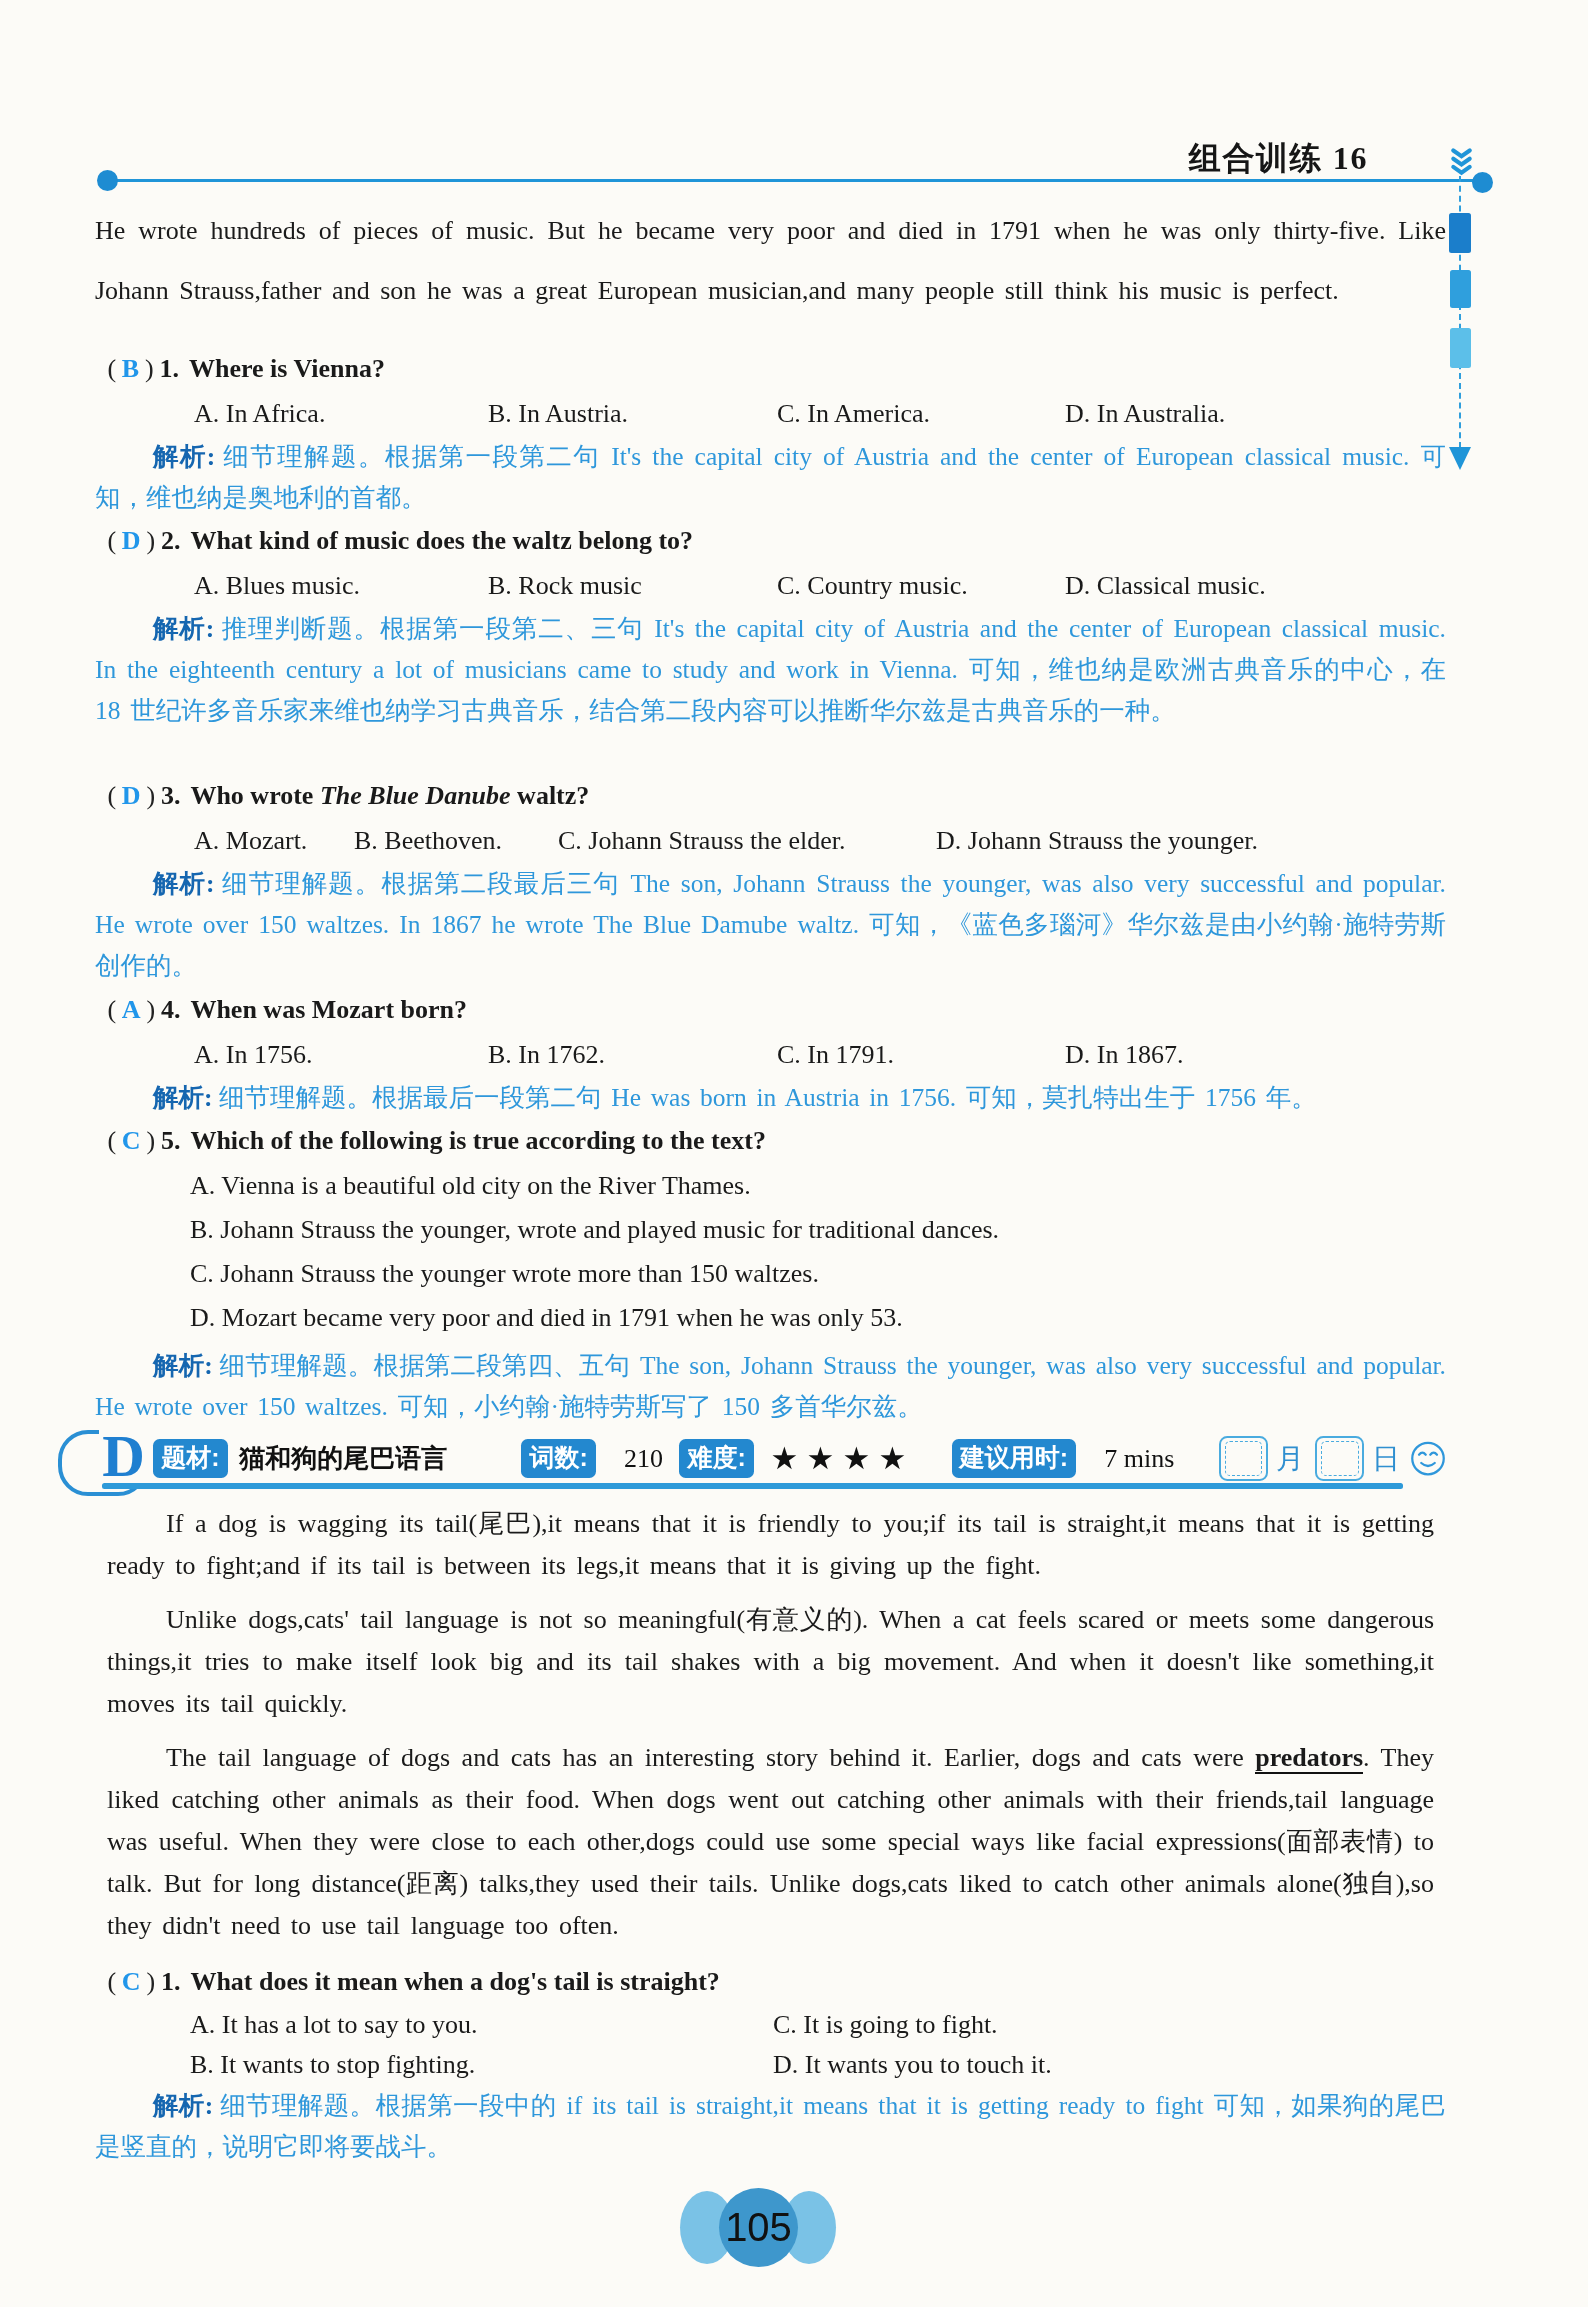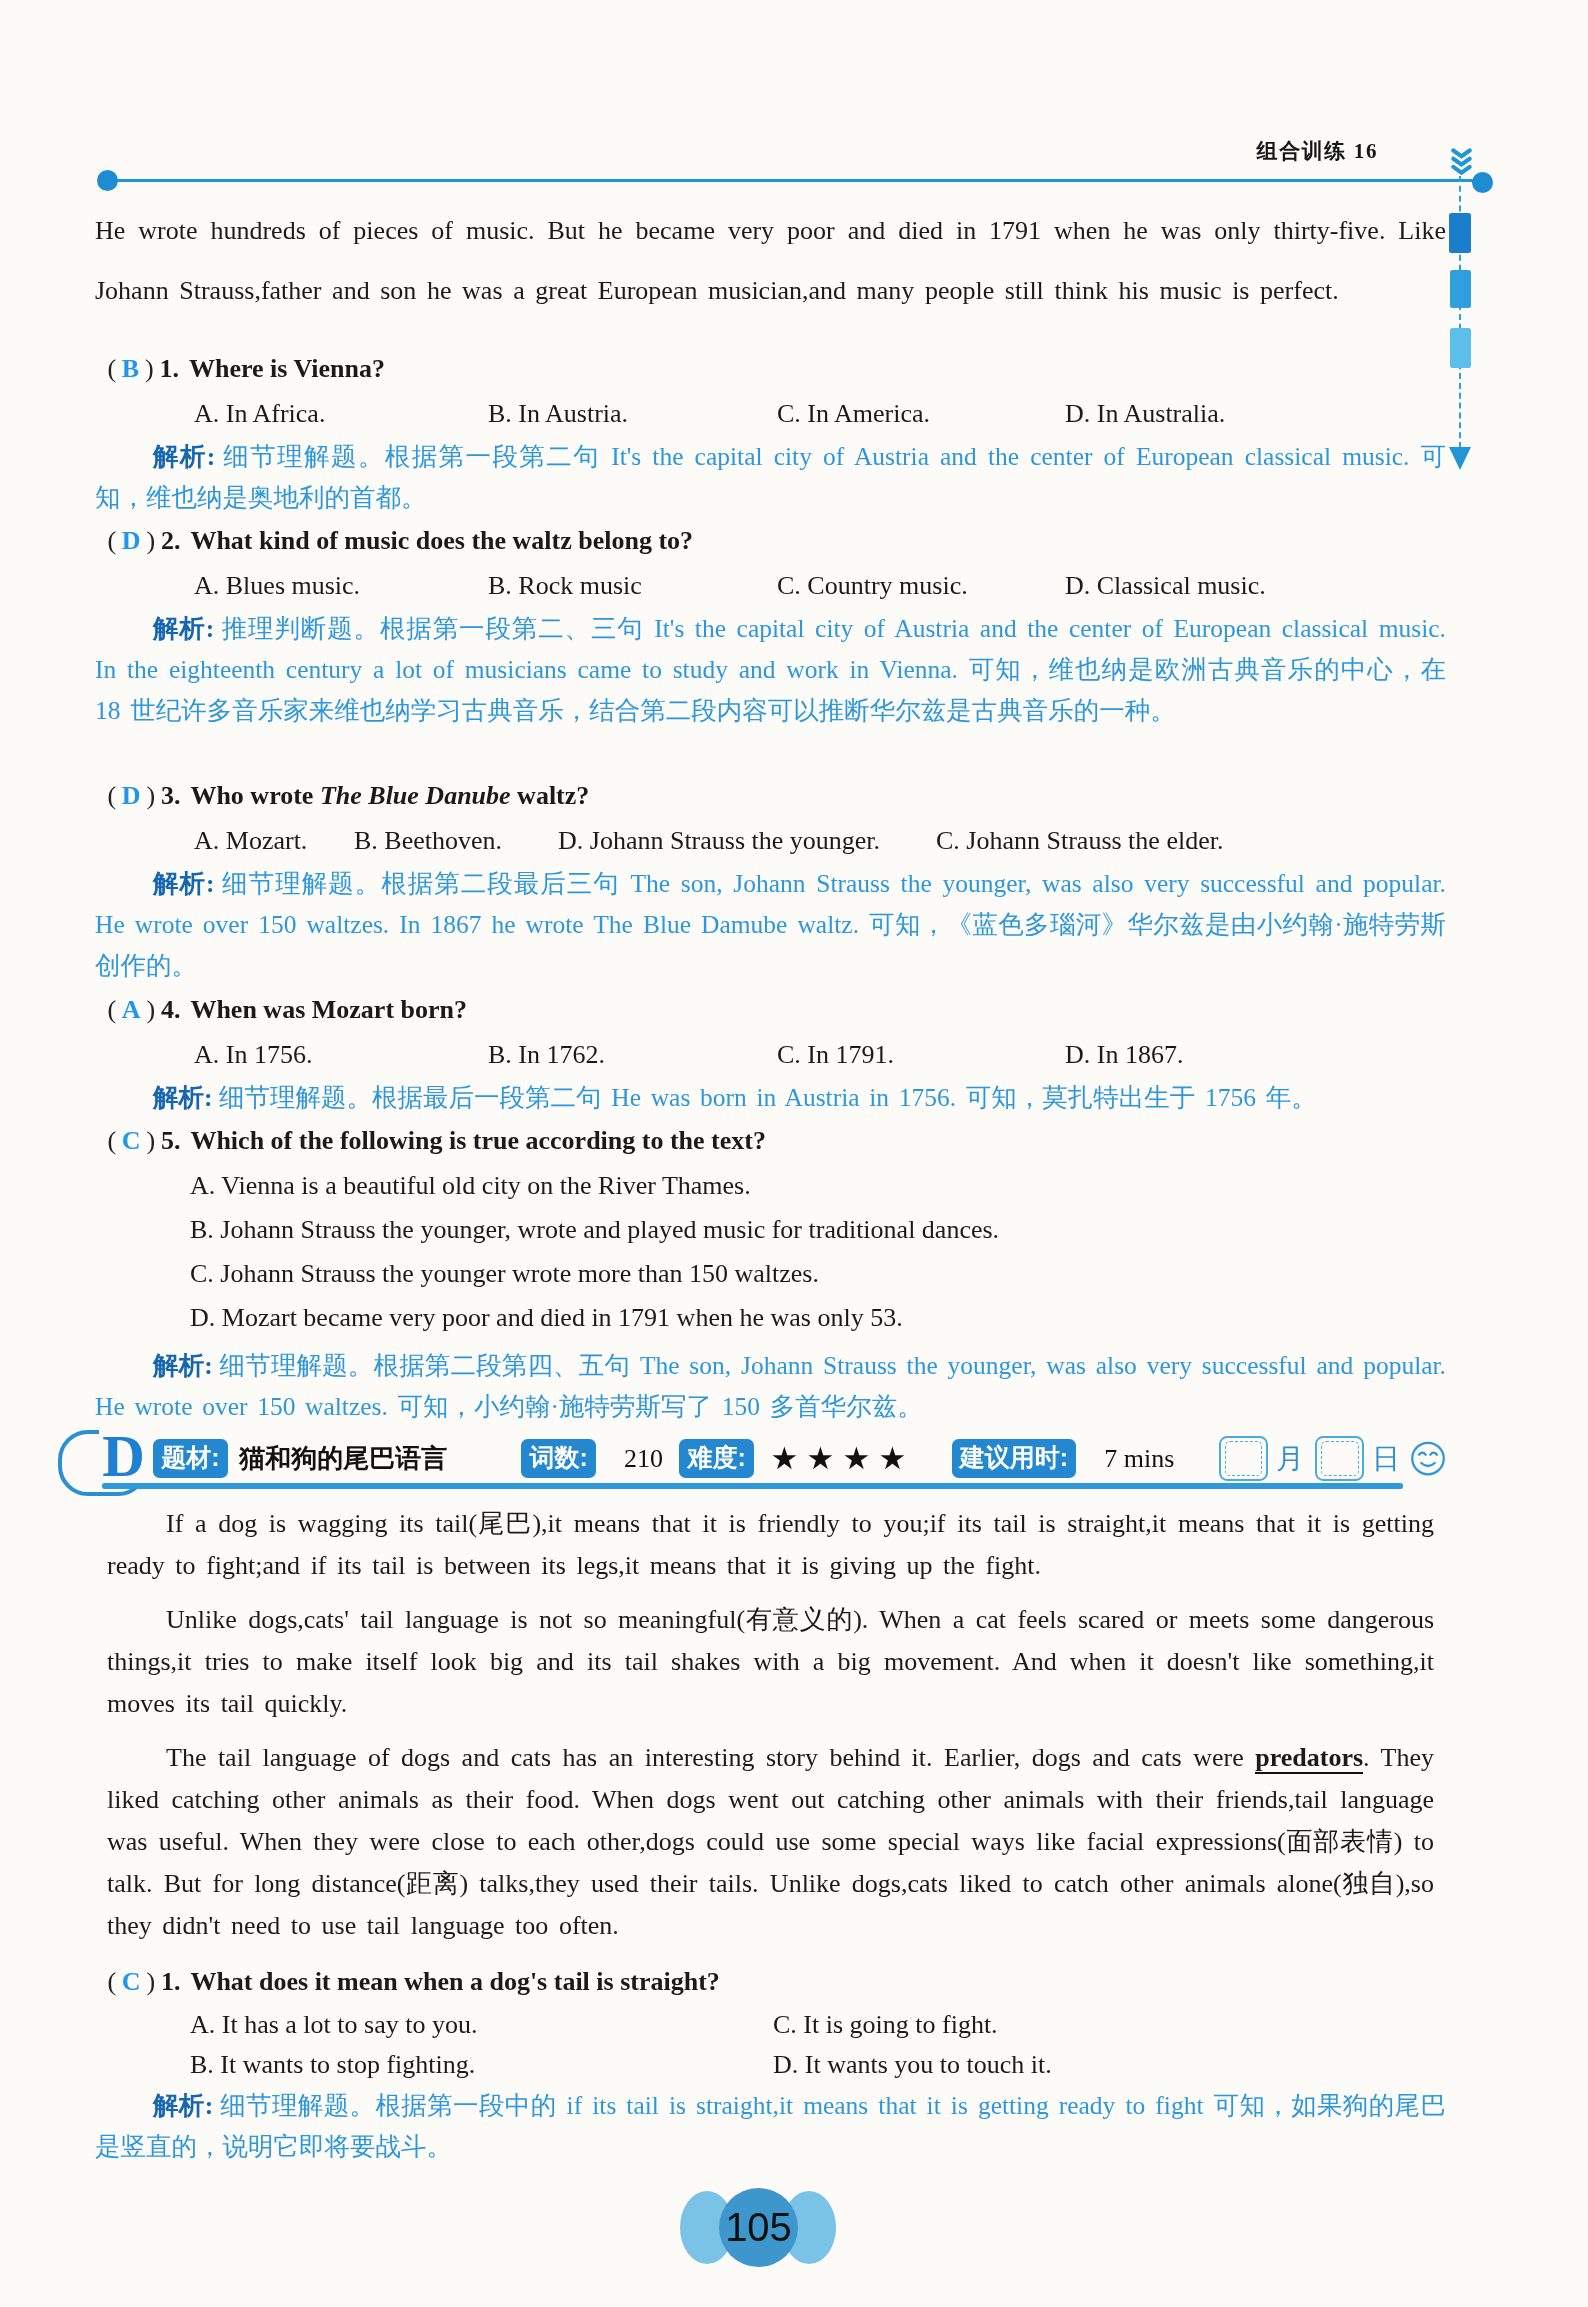--- a/index.html
+++ b/index.html
@@ -3,22 +3,22 @@
 <meta charset="utf-8">
 <style>
   html,body{margin:0;padding:0;background:#e8e8e6;}
   .page{
     position:relative;width:1589px;height:2307px;margin:0 auto;
     background:#fcfbf7;overflow:hidden;
     font-family:"Liberation Serif",serif;color:#1a1a1a;
   }
   
   .page-title{
-    position:absolute;top:137px;left:105px;width:1273px;
-    text-align:right;font-size:21px;font-weight:700;color:#161616;letter-spacing:1.6px;
+    position:absolute;top:137px;left:95px;width:1273px;
+    text-align:right;font-size:32px;font-weight:700;color:#161616;letter-spacing:1.6px;
   }
   .header-rule{position:absolute;top:179px;left:105px;width:1371px;height:3.3px;background:#2095d8;}
   .rule-dot{position:absolute;width:21.4px;height:21.4px;border-radius:50%;background:#1e8cd2;}
   .rule-dot.left{top:170px;left:97px;}
   .rule-dot.right{top:172px;left:1472px;}
   .deco-dash-line{position:absolute;top:176px;left:1459px;height:272px;border-left:2.5px dashed #2f9fdd;}
   .deco-rect{position:absolute;border-radius:2.5px;}
   .deco-rect.r1{left:1449px;top:213px;width:22px;height:40px;background:#1b7ecb;}
   .deco-rect.r2{left:1450px;top:270px;width:20.6px;height:38px;background:#2f9fdd;}
   .deco-rect.r3{left:1450px;top:328px;width:20.6px;height:40px;background:#5cbfe9;}
@@ -129,22 +129,22 @@
         <span>D. Classical music.</span>
       </div>
       <p class="analysis mh200"><span class="analysis-label">解析:</span><span>推理判断题。根据第一段第二、三句 It's the capital city of Austria and the center of European classical music. In the eighteenth century a lot of musicians came to study and work in Vienna. 可知，维也纳是欧洲古典音乐的中心，在 18 世纪许多音乐家来维也纳学习古典音乐，结合第二段内容可以推断华尔兹是古典音乐的一种。</span></p>
     </div>
 
     <div class="q">
       <div class="stem-line"><span class="paren">(</span><span class="ans">D</span><span class="paren">)</span><span class="qnum">3.</span><span>Who wrote </span><span class="qit">The Blue Danube</span><span> waltz?</span></div>
       <div class="opts opts-q3">
         <span>A. Mozart.</span>
         <span>B. Beethoven.</span>
+        <span>C. Johann Strauss the elder.</span>
         <span>D. Johann Strauss the younger.</span>
-        <span>C. Johann Strauss the elder.</span>
       </div>
       <p class="analysis mh150"><span class="analysis-label">解析:</span><span>细节理解题。根据第二段最后三句 The son, Johann Strauss the younger, was also very successful and popular. He wrote over 150 waltzes. In 1867 he wrote The Blue Damube waltz. 可知，《蓝色多瑙河》华尔兹是由小约翰·施特劳斯创作的。</span></p>
     </div>
 
     <div class="q">
       <div class="stem-line"><span class="paren">(</span><span class="ans">A</span><span class="paren">)</span><span class="qnum">4.</span><span>When was Mozart born?</span></div>
       <div class="opts opts-4">
         <span>A. In 1756.</span>
         <span>B. In 1762.</span>
         <span>C. In 1791.</span>

